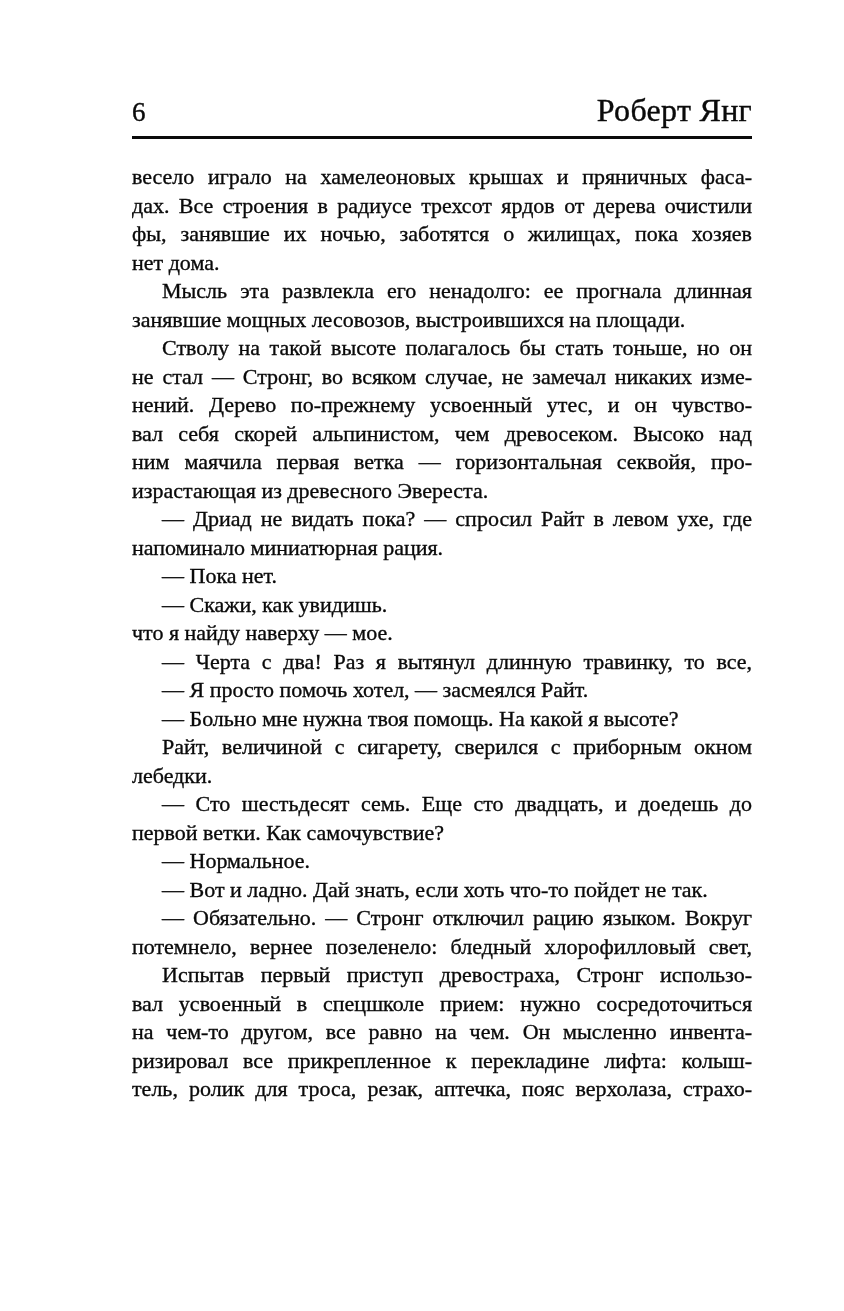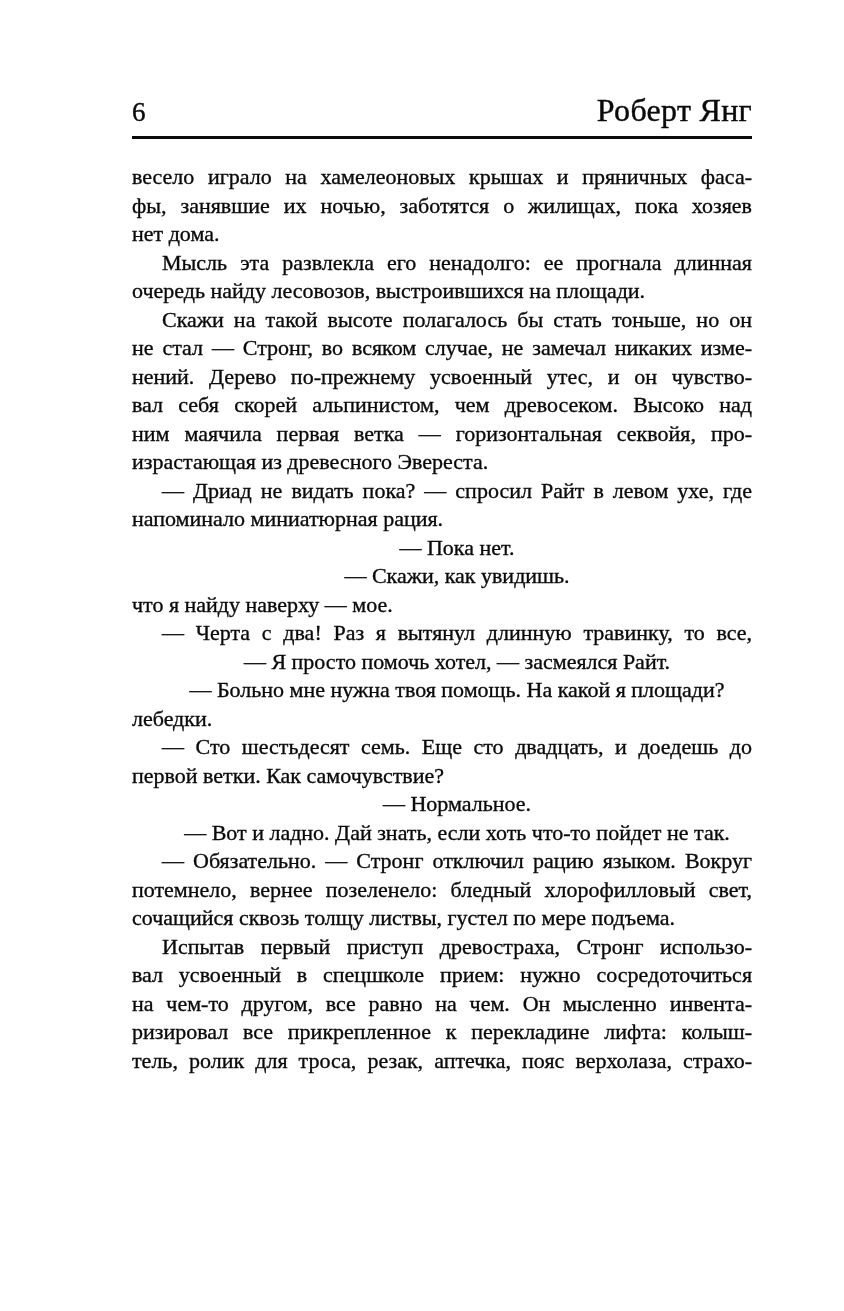--- a/index.html
+++ b/index.html
@@ -57,59 +57,59 @@
     line-height: 28.5px;
     overflow: hidden;
     text-align: left;
   }
   .line.justify {
     text-align: justify;
     text-align-last: justify;
   }
   .line.indent {
     padding-left: 30px;
-    text-align: center;
   }
 </style>
 </head>
 <body>
 
 <div class="page">
   <div class="header">
     <span class="page-number">6</span>
     <span class="running-title">Роберт Янг</span>
   </div>
   <div class="rule"></div>
   <div class="text">
       <div class="line justify">весело играло на хамелеоновых крышах и пряничных фаса-</div>
+      <div class="line justify">дах. Все строения в радиусе трехсот ярдов от дерева очистили</div>
       <div class="line justify">фы, занявшие их ночью, заботятся о жилищах, пока хозяев</div>
       <div class="line">нет дома.</div>
       <div class="line indent justify">Мысль эта развлекла его ненадолго: ее прогнала длинная</div>
-      <div class="line">очередь найду лесовозов, выстроившихся на площади.</div>
-      <div class="line indent justify">Скажи на такой высоте полагалось бы стать тоньше, но он</div>
+      <div class="line">занявшие мощных лесовозов, выстроившихся на площади.</div>
+      <div class="line indent justify">Стволу на такой высоте полагалось бы стать тоньше, но он</div>
       <div class="line justify">не стал — Стронг, во всяком случае, не замечал никаких изме-</div>
       <div class="line justify">нений. Дерево по-прежнему усвоенный утес, и он чувство-</div>
       <div class="line justify">вал себя скорей альпинистом, чем древосеком. Высоко над</div>
       <div class="line justify">ним маячила первая ветка — горизонтальная секвойя, про-</div>
       <div class="line">израстающая из древесного Эвереста.</div>
       <div class="line indent justify">— Дриад не видать пока? — спросил Райт в левом ухе, где</div>
       <div class="line">напоминало миниатюрная рация.</div>
       <div class="line indent">— Пока нет.</div>
       <div class="line indent">— Скажи, как увидишь.</div>
       <div class="line">что я найду наверху — мое.</div>
       <div class="line indent justify">— Черта с два! Раз я вытянул длинную травинку, то все,</div>
       <div class="line indent">— Я просто помочь хотел, — засмеялся Райт.</div>
-      <div class="line indent">— Больно мне нужна твоя помощь. На какой я площади?</div>
+      <div class="line indent">— Больно мне нужна твоя помощь. На какой я высоте?</div>
+      <div class="line indent justify">Райт, величиной с сигарету, сверился с приборным окном</div>
       <div class="line">лебедки.</div>
       <div class="line indent justify">— Сто шестьдесят семь. Еще сто двадцать, и доедешь до</div>
       <div class="line">первой ветки. Как самочувствие?</div>
       <div class="line indent">— Нормальное.</div>
       <div class="line indent">— Вот и ладно. Дай знать, если хоть что-то пойдет не так.</div>
       <div class="line indent justify">— Обязательно. — Стронг отключил рацию языком. Вокруг</div>
       <div class="line justify">потемнело, вернее позеленело: бледный хлорофилловый свет,</div>
-      <div class="line">сочащийся сквозь толщу листвы, густел по мере подъема.</div>
       <div class="line indent justify">Испытав первый приступ древостраха, Стронг использо-</div>
       <div class="line justify">вал усвоенный в спецшколе прием: нужно сосредоточиться</div>
       <div class="line justify">на чем-то другом, все равно на чем. Он мысленно инвента-</div>
       <div class="line justify">ризировал все прикрепленное к перекладине лифта: колыш-</div>
       <div class="line justify">тель, ролик для троса, резак, аптечка, пояс верхолаза, страхо-</div>
     </div>
 </div>
 
 </body></html>

